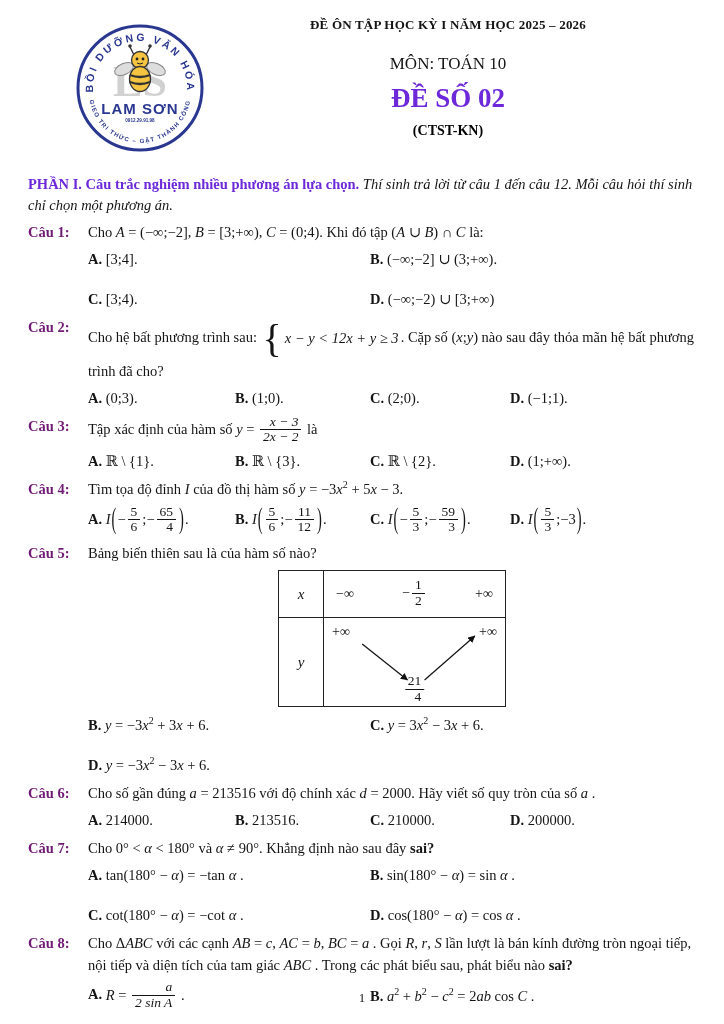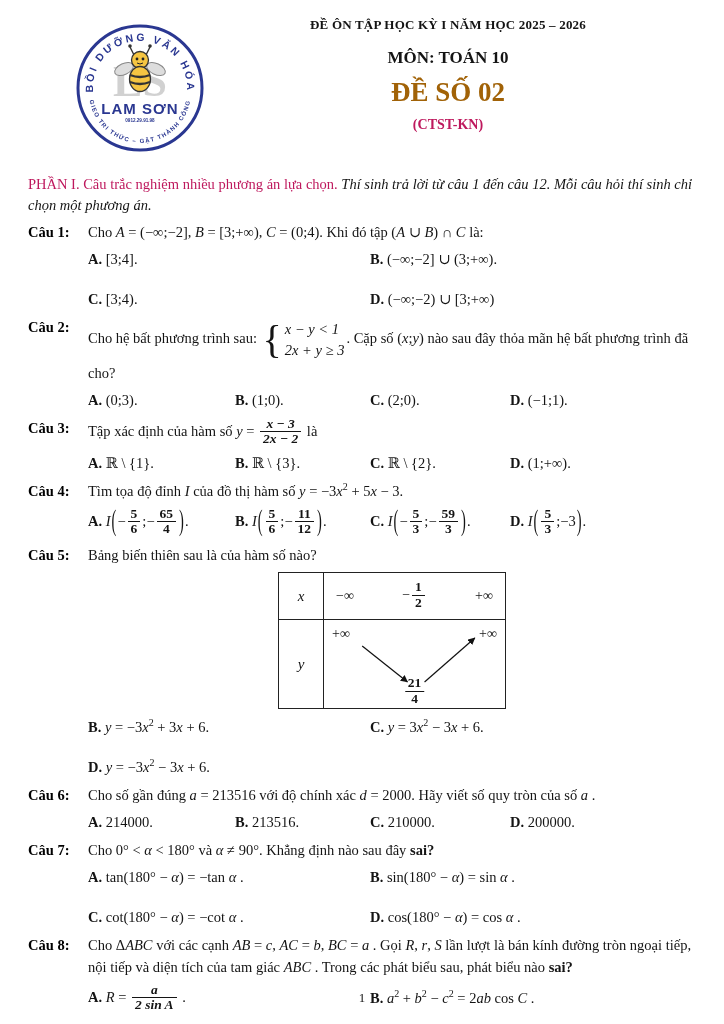--- a/index.html
+++ b/index.html
@@ -8,51 +8,51 @@
     background:#fff;color:#141414;position:relative;overflow:hidden;
     font-family:"Liberation Serif","DejaVu Serif",serif;
     font-size:14.5px;line-height:1.45;
   }
   .page{padding:16px 28px 0 28px;}
   
   .header{position:relative;height:148px;}
   .logo{position:absolute;left:46px;top:6px;}
   .header-text{margin-left:160px;width:520px;text-align:center;}
   .h1{font-weight:bold;font-size:13px;letter-spacing:.2px;}
-  .h2{font-weight:bold;font-size:17px;margin-top:11px;}
-  .h3{font-weight:bold;font-size:27px;color:#a16207;margin-top:3px;}
-  .h4{font-weight:bold;font-size:14px;color:#be185d;margin-top:2px;}
+  .h2{font-weight:normal;font-size:17px;margin-top:17px;}
+  .h3{font-weight:bold;font-size:27px;color:#6d28d9;margin-top:3px;}
+  .h4{font-weight:bold;font-size:14px;color:#000000;margin-top:2px;}
   
   .part{margin:10px 0 6px 0;}
-  .part-title{color:#be185d;font-weight:normal;}
+  .part-title{color:#6d28d9;font-weight:bold;}
   .part-instr{font-style:italic;}
   
   .question{display:flex;margin-bottom:7px;}
-  .q-label{flex:0 0 60px;font-weight:bold;color:#000000;white-space:nowrap;}
+  .q-label{flex:0 0 60px;font-weight:bold;color:#701a75;white-space:nowrap;}
   .q-body{flex:1;min-width:0;}
   .q-text{line-height:1.5;}
   .opts{display:grid;row-gap:19px;margin-top:5px;align-items:center;}
   .cols4{grid-template-columns:147px 135px 140px auto;}
   .cols2{grid-template-columns:282px auto;}
   .okey{font-weight:bold;}
   .opt{white-space:nowrap;}
   
   .mi{font-style:italic;}
   .bq{font-weight:bold;}
   sup{font-size:10px;line-height:0;}
-  .frac{display:inline-flex;flex-direction:column;text-align:center;vertical-align:middle;
-        line-height:1.08;font-size:13.5px;margin:0 2px;position:relative;top:-1px;font-weight:bold;}
+  .frac{display:inline-flex;flex-direction:column;text-align:right;vertical-align:middle;
+        line-height:1.08;font-size:13.5px;margin:0 2px;position:relative;top:-1px;}
   .frac .num{border-bottom:1px solid #141414;padding:0 3px;}
   .frac .den{padding:0 3px;}
   .frac.it{font-style:italic;}
   .tall{display:inline-block;transform:scaleY(2.05);transform-origin:center 55%;
         font-weight:400;padding:0 1px;}
   .cases{display:inline-flex;align-items:center;vertical-align:middle;margin:2px 2px;}
   .cases .brace{font-size:40px;font-weight:200;line-height:1;margin-right:3px;}
-  .cases .crows{display:inline-flex;flex-direction:column;font-style:italic;line-height:1.45;}
+  .cases .crows{display:inline-flex;flex-direction:row;font-style:italic;line-height:1.45;}
   
   .vtable{width:226px;margin:6px auto 8px auto;border:1.6px solid #222;font-size:14px;}
   .vrow{display:flex;}
   .vrow1{border-bottom:1.4px solid #222;height:46px;}
   .vrow2{height:88px;}
   .vhead{flex:0 0 44px;border-right:1.4px solid #222;display:flex;align-items:center;
          justify-content:center;font-style:italic;font-size:15px;}
   .vvals{flex:1;display:flex;align-items:center;justify-content:space-between;
          padding:0 12px;}
   .vbody{flex:1;position:relative;}

